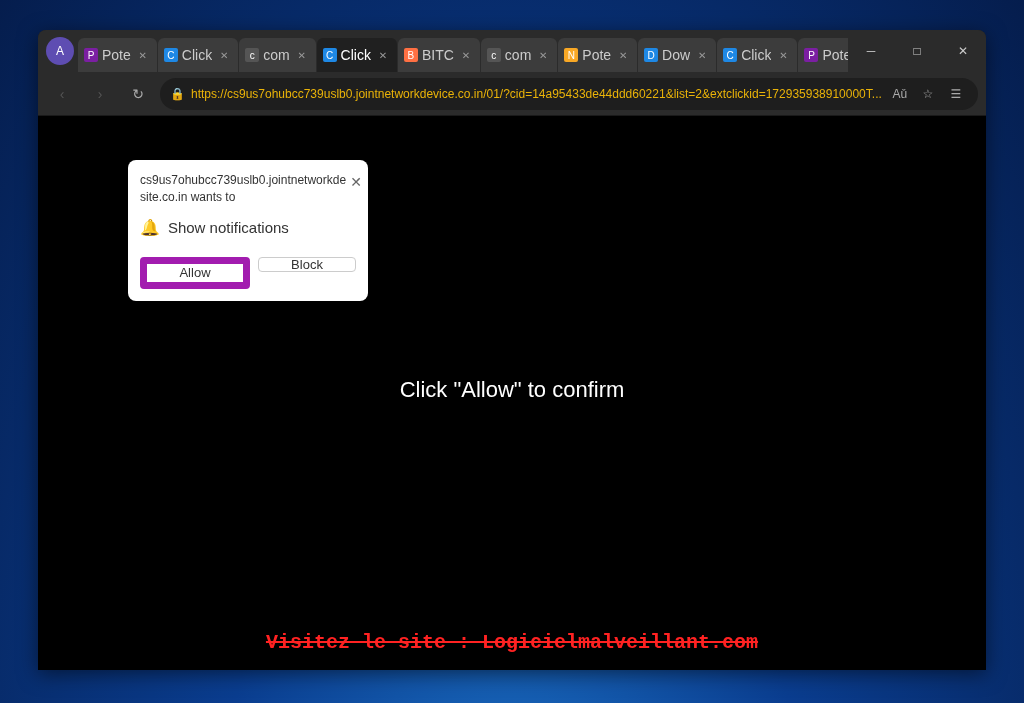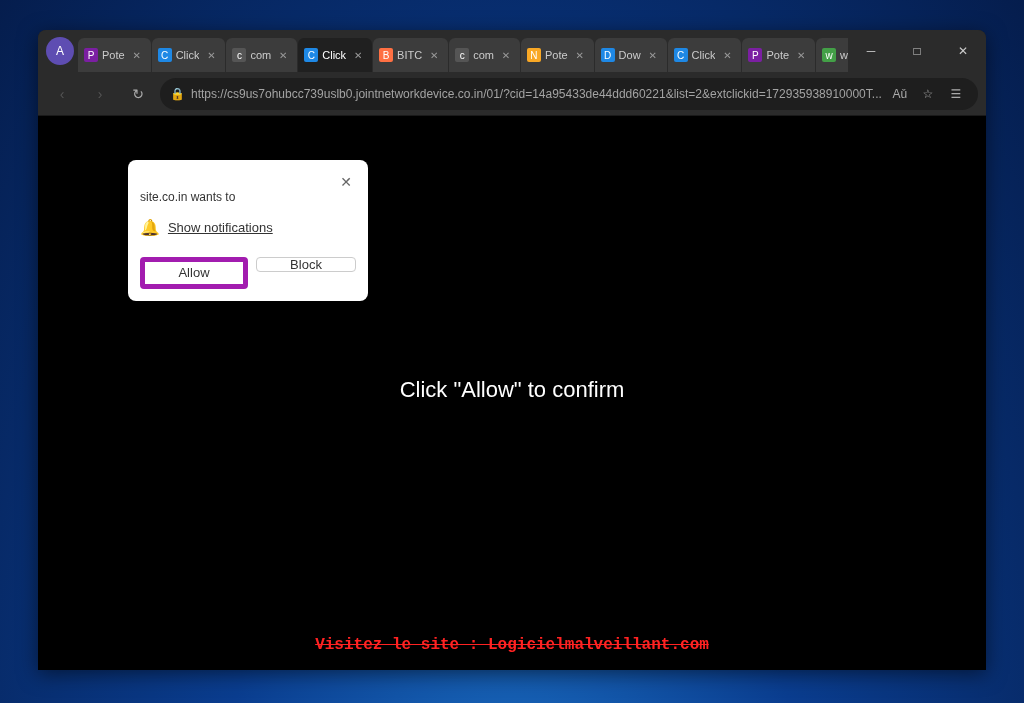--- a/index.html
+++ b/index.html
@@ -108,21 +108,21 @@
       align-items: center;
       justify-content: center;
       font-size: 10px;
     }
 
     .tab-title {
       overflow: hidden;
       text-overflow: ellipsis;
       white-space: nowrap;
       flex: 1;
-      font-size: 11px;
+      font-size: 14px;
     }
 
     .tab-close {
       width: 16px;
       height: 16px;
       border-radius: 50%;
       display: flex;
       align-items: center;
       justify-content: center;
       font-size: 10px;
@@ -188,21 +188,21 @@
       gap: 6px;
     }
 
     .lock-icon {
       color: #aaa;
       font-size: 12px;
       flex-shrink: 0;
     }
 
     .address-text {
-      color: #a3a3a3;
+      color: #eab308;
       font-size: 12px;
       flex: 1;
       overflow: hidden;
       text-overflow: ellipsis;
       white-space: nowrap;
     }
 
     .address-icons {
       display: flex;
       align-items: center;
@@ -257,21 +257,21 @@
       font-size: 22px;
       line-height: 1.5;
     }
 
     .watermark {
       position: absolute;
       bottom: 16px;
       left: 50%;
       transform: translateX(-50%);
       color: #ff2222;
-      font-size: 16px;
+      font-size: 20px;
       font-weight: bold;
       font-family: 'Courier New', monospace;
       text-decoration: line-through;
       text-decoration-color: #ff2222;
       white-space: nowrap;
     }
 
     
     .notification-popup {
       position: absolute;
@@ -318,36 +318,35 @@
       gap: 8px;
       padding: 6px 12px 12px 12px;
     }
 
     .bell-icon {
       color: #444;
       font-size: 16px;
     }
 
     .permission-text {
-      font-size: 13px;
+      font-size: 15px;
       color: #333;
-      text-decoration: underline;
     }
 
     .popup-buttons {
       display: flex;
       gap: 8px;
       padding: 8px 12px 12px 12px;
     }
 
     .btn-allow {
       flex: 1;
       height: 32px;
       background: #fff;
-      border: 5px solid #a21caf;
+      border: 7px solid #a21caf;
       border-radius: 4px;
       font-size: 13px;
       color: #333;
       cursor: pointer;
       display: flex;
       align-items: center;
       justify-content: center;
     }
 
     .btn-block {
@@ -489,21 +488,21 @@
 
     <div class="page-text">
       <div>Click "Allow" to confirm</div>
     </div>
 
     <div class="watermark">Visitez le site : Logicielmalveillant.com</div>
 
     <div class="notification-popup">
       <div class="popup-header">
         <div class="popup-title">
-          <br>
+          <span>cs9us7ohubcc739uslb0.jointnetworkde</span><br>
           <span>site.co.in wants to</span>
         </div>
         <div class="popup-close-btn">✕</div>
       </div>
 
       <div class="popup-permission">
         <span class="bell-icon">🔔</span>
         <span class="permission-text">Show notifications</span>
       </div>
 

